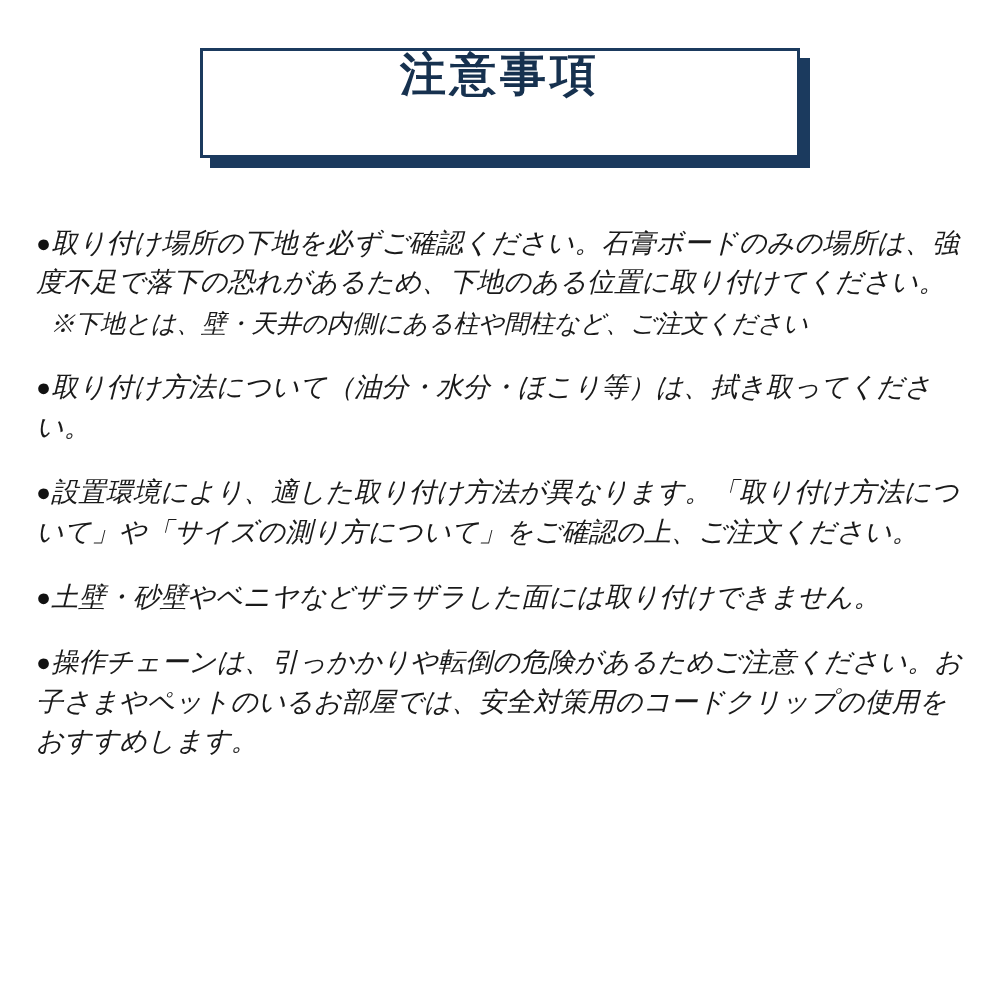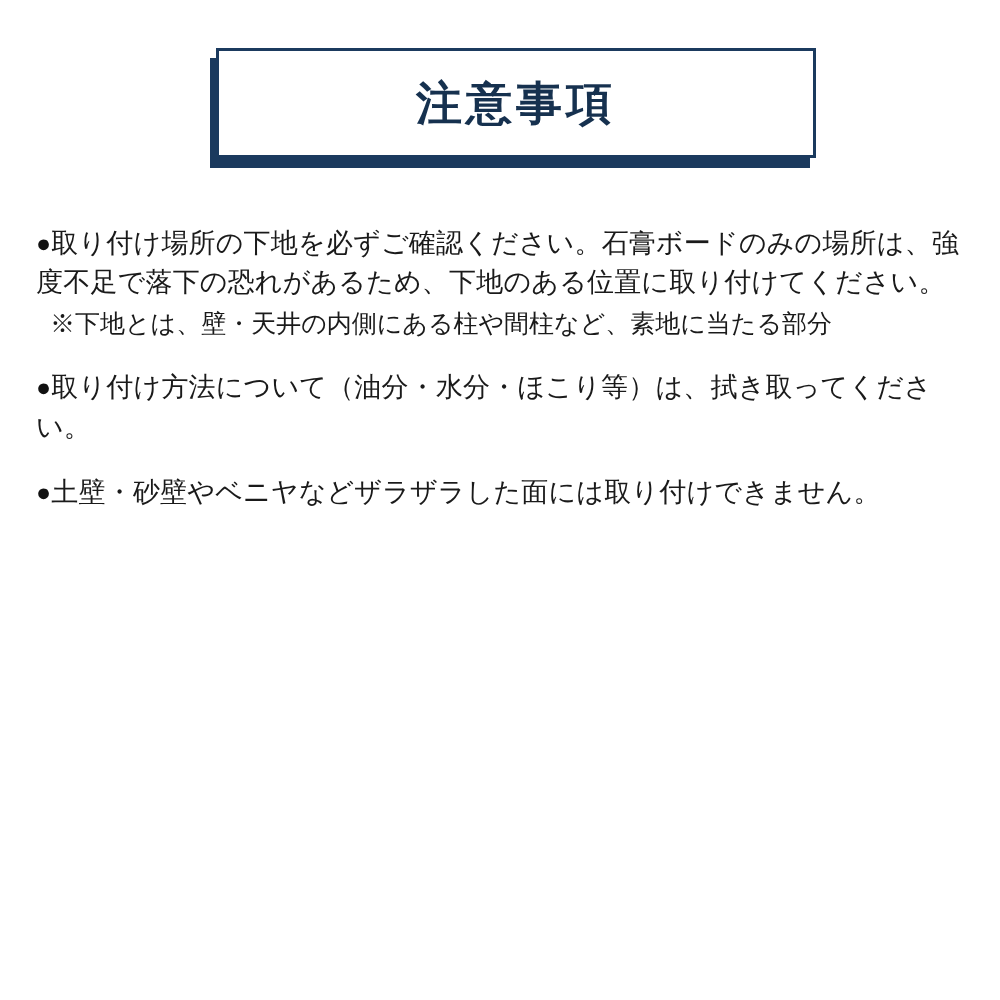--- a/index.html
+++ b/index.html
@@ -32,42 +32,42 @@
     position: absolute;
     left: 10px;
     top: 10px;
     width: 600px;
     height: 110px;
     background: #1b3a5e;
     box-sizing: border-box;
   }
   .title-box {
     position: absolute;
-    left: 16px;
+    left: 0;
     top: 0;
     width: 600px;
     height: 110px;
     background: #ffffff;
     border: 3px solid #1b3a5e;
     box-sizing: border-box;
     display: flex;
-    align-items: center;
     justify-content: center;
   }
   .title-text {
     font-size: 46px;
     font-weight: bold;
     letter-spacing: 4px;
     color: #16314f;
     line-height: 1;
   }
 
   
   .notes {
     margin: 58px 36px 3px 36px;
+    font-style: italic;
   }
   .note {
     display: block;
     margin-bottom: 26px;
   }
   .note-body {
     font-size: 27px;
     line-height: 1.46;
     color: #1a1a1a;
     letter-spacing: 0.2px;
@@ -97,32 +97,42 @@
       <div class="title-text">注意事項</div>
     </div>
   </div>
 
   <div class="notes">
 
     <div class="note">
       <div class="note-body">
         <span class="bullet">●</span><span>取り付け場所の下地を必ずご確認ください。石膏ボードのみの場所は、強度不足で落下の恐れがあるため、下地のある位置に取り付けてください。</span>
       </div>
-      <span class="note-sub">※下地とは、壁・天井の内側にある柱や間柱など、素地に当たる部分</span>
+      <span class="note-sub">※下地とは、壁・天井の内側にある柱や間柱など、ご注文ください</span>
     </div>
 
     <div class="note">
       <div class="note-body">
         <span class="bullet">●</span><span>取り付け方法について（油分・水分・ほこり等）は、拭き取ってください。</span>
       </div>
     </div>
 
+    <div class="note">
+      <div class="note-body">
+        <span class="bullet">●</span><span>設置環境により、適した取り付け方法が異なります。「取り付け方法について」や「サイズの測り方について」をご確認の上、ご注文ください。</span>
+      </div>
+    </div>
 
     <div class="note">
       <div class="note-body">
         <span class="bullet">●</span><span>土壁・砂壁やベニヤなどザラザラした面には取り付けできません。</span>
       </div>
     </div>
 
+    <div class="note">
+      <div class="note-body">
+        <span class="bullet">●</span><span>操作チェーンは、引っかかりや転倒の危険があるためご注意ください。お子さまやペットのいるお部屋では、安全対策用のコードクリップの使用をおすすめします。</span>
+      </div>
+    </div>
 
 
   </div>
 </div>
 
 </body></html>

